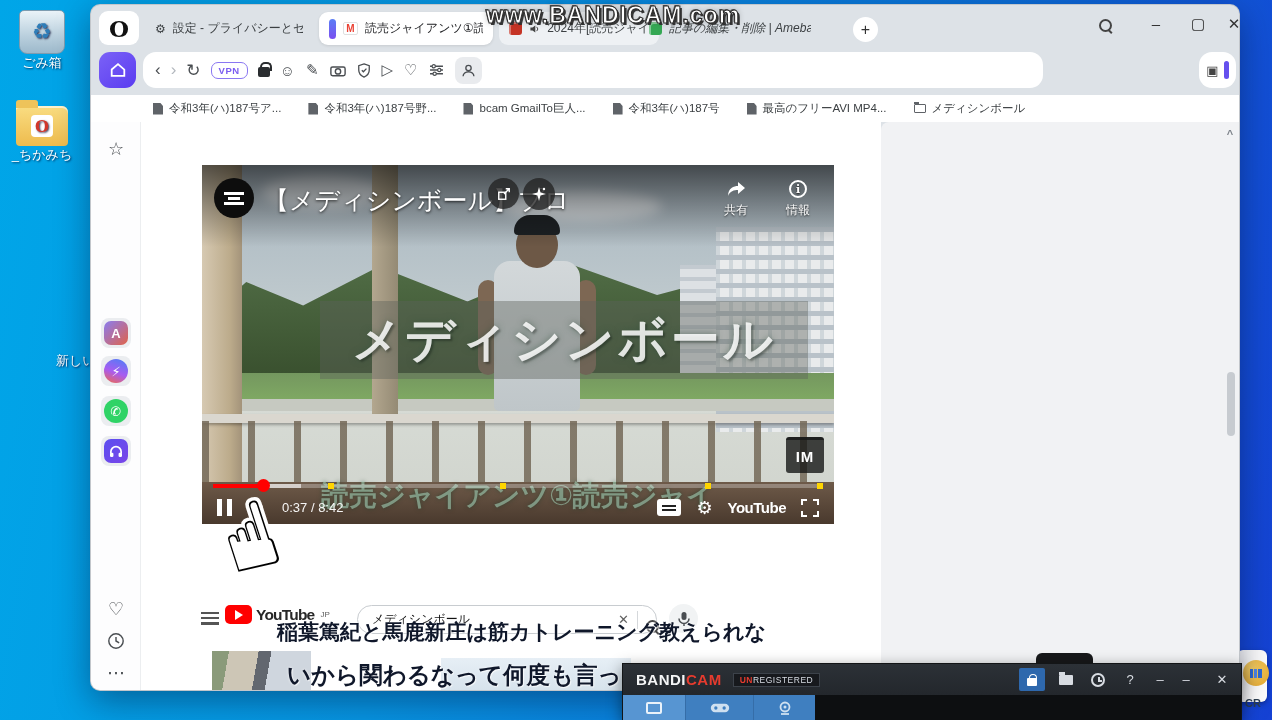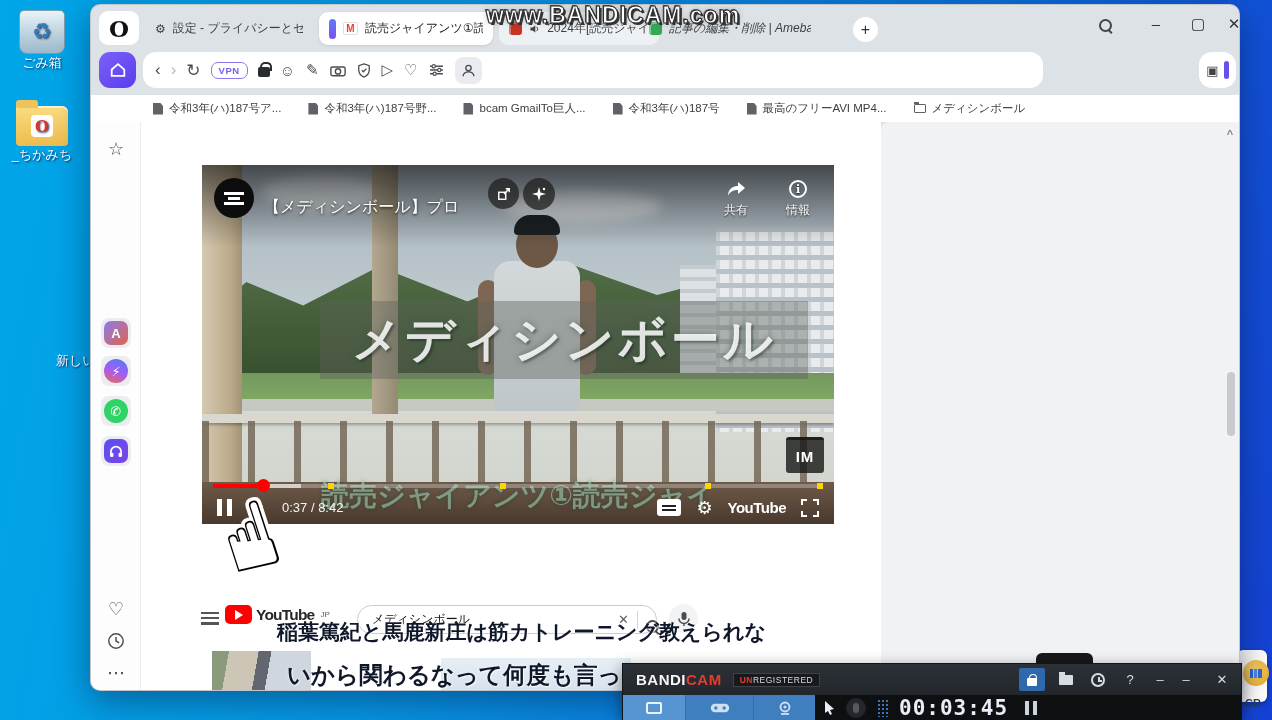--- a/index.html
+++ b/index.html
@@ -136,21 +136,21 @@
   .p-head { position:absolute; left:314px; top:57px; width:42px; height:46px; border-radius:50%; background:#6d5846; }
   .p-cap { position:absolute; left:312px; top:50px; width:46px; height:20px; border-radius:20px 20px 5px 5px; background:#1d2124; }
   .p-arm { position:absolute; top:115px; width:20px; height:95px; border-radius:10px; background:#7d6753; }
 
   .vtop-grad { position:absolute; left:0; top:0; width:100%; height:82px;
     background:linear-gradient(rgba(0,0,0,.6),rgba(0,0,0,0)); }
   .avatar { position:absolute; left:12px; top:13px; width:40px; height:40px; border-radius:50%; background:#0d0d0d;
     display:flex; flex-direction:column; align-items:center; justify-content:center; gap:2px; }
   .avatar i { display:block; width:20px; height:3px; background:#fff; }
   .avatar i.sm { width:12px; }
-  .vtitle { position:absolute; top:32px; font-size:16px; color:#fff; text-shadow:0 1px 3px rgba(0,0,0,.8); white-space:nowrap; }
+  .vtitle { position:absolute; top:19px; font-size:25px; color:#fff; text-shadow:0 1px 3px rgba(0,0,0,.8); white-space:nowrap; }
   .fbtn { position:absolute; top:13px; width:31px; height:31px; border-radius:50%;
     background:rgba(35,35,35,.78); display:flex; align-items:center; justify-content:center; color:#fff; }
   .vaction { position:absolute; top:13px; width:48px; text-align:center; color:#fff; font-size:12px;
     text-shadow:0 1px 2px rgba(0,0,0,.8); }
   .vaction .ic { height:22px; display:flex; align-items:center; justify-content:center; margin-bottom:2px; }
   .info-c { width:18px; height:18px; border:2px solid #fff; border-radius:50%; font-size:11px; font-weight:bold;
     display:flex; align-items:center; justify-content:center; font-family:"DejaVu Serif",serif; }
   .cap-band { position:absolute; left:118px; top:136px; width:488px; height:78px; background:rgba(92,98,90,.42);
     display:flex; align-items:center; justify-content:center; }
   .cap-band span { font-size:49px; font-weight:bold; letter-spacing:3px; color:rgba(255,255,255,.85);
@@ -561,28 +561,17 @@
           <circle cx="17" cy="7" r="2" fill="#3f7fc0"></circle>
         </svg>
       </div>
       <div class="bc-tab idle" style="width:62px;">
         <svg width="16" height="14" viewBox="0 0 16 14">
           <circle cx="8" cy="6" r="4.5" fill="none" stroke="#cfe0f0" stroke-width="1.8"></circle>
           <circle cx="8" cy="6" r="1.5" fill="#cfe0f0"></circle>
           <path d="M4 13h8" stroke="#cfe0f0" stroke-width="1.8"></path>
         </svg>
       </div>
-      <div class="bc-black">
-        <svg width="11" height="14" viewBox="0 0 11 14">
-          <path d="M1 0 L10 8 L6 9 L8 13 L6 14 L4 10 L1 12 Z" fill="#e8eef5"></path>
-        </svg>
-        <span class="mic-dot">
-            <i></i>
-          </span>
-        <span class="drag-grid"></span>
-        <span class="bc-timer">00:03:45</span>
-        <span class="bc-pause"></span>
-      </div>
 
     </div>
   </div>
 
 </div>
 
 </body></html>

